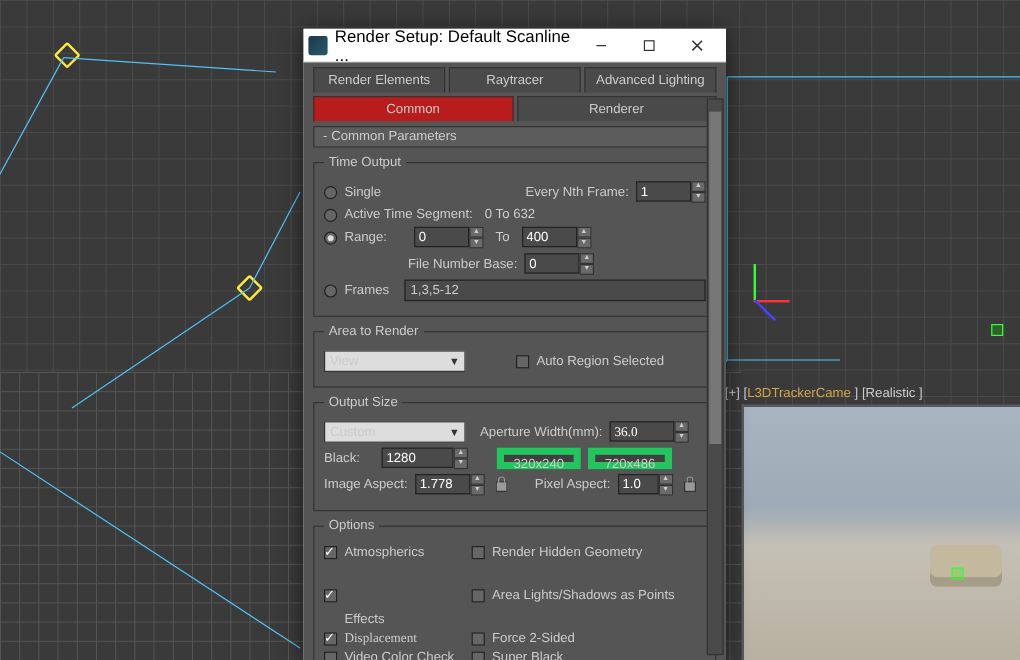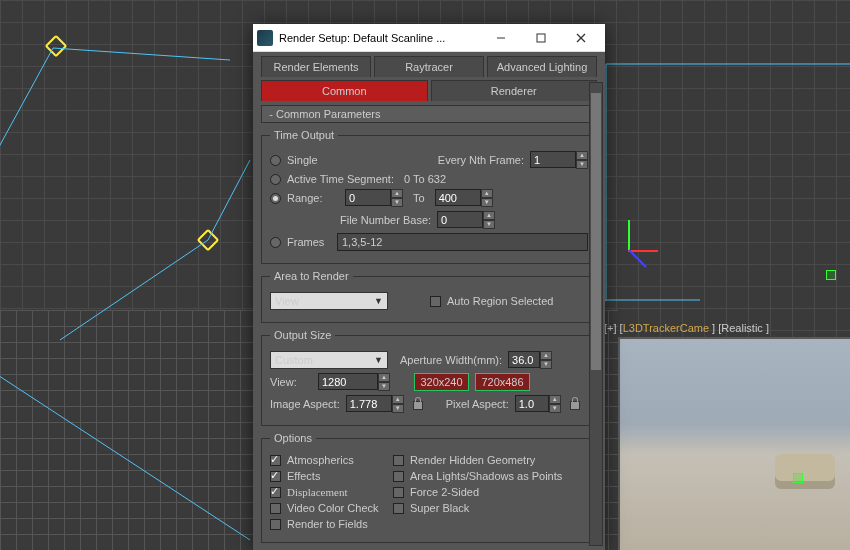--- a/index.html
+++ b/index.html
@@ -13,21 +13,21 @@
 .axis .y{position:absolute;width:2px;height:30px;background:#3f3;top:-30px;}
 .axis .z{position:absolute;width:2px;height:24px;background:#44f;transform:rotate(-45deg);transform-origin:top;}
 .hl-green{position:absolute;width:10px;height:10px;border:1px solid #3f3;background:rgba(0,255,0,.2);}
 .viewport-label{position:absolute;left:604px;top:322px;font-size:11px;color:#999;z-index:5;}
 .viewport-label .cam{color:#d4a84a;}
 .photo{position:absolute;left:618px;top:337px;width:232px;height:213px;background:linear-gradient(180deg,#a8b5c1 0%,#9eaab5 40%,#c5c0b6 55%,#b8b0a0 100%);z-index:3;border-left:2px solid #5a5a5a;border-top:2px solid #5a5a5a;}
 .planter{position:absolute;right:15px;top:115px;width:60px;height:35px;background:#c2b99f;border-radius:6px;box-shadow:inset 0 -8px 0 rgba(0,0,0,.15);}
 .dialog{position:absolute;left:253px;top:24px;width:352px;background:#fff;box-shadow:0 2px 18px rgba(0,0,0,.6);z-index:10;}
 .titlebar{height:28px;display:flex;align-items:center;padding:0 4px;background:#fff;border-bottom:1px solid #ddd;}
 .app-icon{width:16px;height:16px;background:linear-gradient(135deg,#1a3a4a,#2a5a6a);margin-right:6px;border-radius:2px;}
-.titlebar .title{flex:1;color:#000;font-size:11px;}
+.titlebar .title{flex:1;color:#000;font-size:14px;}
 .win-btns{display:flex;}
 .win-btn{width:40px;height:28px;display:flex;align-items:center;justify-content:center;color:#333;}
 .win-btn svg{width:10px;height:10px;}
 .body{background:#555;padding:4px 8px 32px;height:498px;position:relative;}
 .tabs-row{display:flex;gap:3px;margin-bottom:3px;}
 .tab{flex:1;text-align:center;padding:4px 0;background:#4a4a4a;border:1px solid #333;border-bottom:none;}
 .tab.active{background:#b91c1c;}
 .tabs-row2 .tab{flex:1;}
 .section-hdr{display:flex;align-items:center;background:#5c5c5c;border:1px solid #333;padding:2px 4px;margin-top:4px;}
 .section-hdr .dash{width:10px;text-align:center;}
@@ -40,21 +40,21 @@
 .chk{width:11px;height:11px;border:1px solid #222;background:#666;display:inline-block;position:relative;}
 .chk.sel::after{content:"✓";position:absolute;left:-1px;top:-3px;font-size:11px;color:#fff;}
 .spinner{display:flex;align-items:stretch;}
 .spin-input{width:46px;height:17px;background:#4a4a4a;border:1px solid #222;color:#fff;padding:0 3px;}
 .spin-input.wide{width:60px;}
 .spin-btns{display:flex;flex-direction:column;width:12px;}
 .spin-btns div{flex:1;background:#6a6a6a;border:1px solid #333;font-size:6px;line-height:7px;text-align:center;}
 .textfield{flex:1;height:18px;background:#4a4a4a;border:1px solid #222;color:#ccc;padding:0 4px;}
 .dropdown{height:18px;background:#ddd;border:1px solid #333;color:#000;display:flex;align-items:center;padding:0 4px;justify-content:space-between;}
 .dropdown .arr{color:#333;font-size:9px;}
-.btn-preset{width:55px;height:18px;background:#7f1d1d;border:1px solid #22c55e;text-align:center;line-height:16px;}
+.btn-preset{width:70px;height:18px;background:#404040;border:6px solid #22c55e;text-align:center;line-height:16px;}
 .lock{width:12px;height:14px;display:inline-block;position:relative;margin-left:2px;}
 .lock::before{content:"";position:absolute;top:4px;left:1px;width:8px;height:7px;background:#999;border:1px solid #333;}
 .lock::after{content:"";position:absolute;top:0;left:3px;width:4px;height:5px;border:1px solid #999;border-bottom:none;border-radius:3px 3px 0 0;}
 .scroll-track{position:absolute;right:2px;top:30px;bottom:4px;width:14px;background:#4a4a4a;border:1px solid #333;}
 .scroll-thumb{position:absolute;left:1px;right:1px;top:10px;height:60%;background:#777;}
 </style>
 </head>
 <body>
 
 <div class="bg-grid"></div>
@@ -201,29 +201,29 @@
 
     <fieldset>
       <legend>Output Size</legend>
       <div class="row">
         <div class="dropdown" style="width:118px;">
             <span>Custom</span>
             <span class="arr">▼</span>
           </div>
         <span style="margin-left:6px;">Aperture Width(mm):</span>
         <div class="spinner">
-            <input class="spin-input" style="width: 32px;" value="36.0">
-            <div class="spin-btns">
-              <div>▲</div>
-              <div>▼</div>
-            </div>
-          </div>
-      </div>
-      <div class="row">
-        <span style="width:42px;">View:</span>
+            <input class="spin-input" style="width: 54px; font-family: Liberation Serif, serif;" value="36.0">
+            <div class="spin-btns">
+              <div>▲</div>
+              <div>▼</div>
+            </div>
+          </div>
+      </div>
+      <div class="row">
+        <span style="width:42px;">Black:</span>
         <div class="spinner">
             <input class="spin-input wide" value="1280" style="">
             <div class="spin-btns">
               <div>▲</div>
               <div>▼</div>
             </div>
           </div>
         <span style="width:12px;"></span>
         <div class="btn-preset">320x240</div>
         <div class="btn-preset">720x486</div>
@@ -254,21 +254,21 @@
     <fieldset>
       <legend>Options</legend>
       <div class="row">
         <span class="chk sel"></span>
           <span style="width:100px;">Atmospherics</span>
         <span class="chk"></span>
           <span>Render Hidden Geometry</span>
       </div>
       <div class="row">
         <span class="chk sel"></span>
-          <span style="width:100px;">Effects</span>
+          <span style="width:100px;margin-top:40px;">Effects</span>
         <span class="chk"></span>
           <span>Area Lights/Shadows as Points</span>
       </div>
       <div class="row">
         <span class="chk sel"></span>
           <span style="width:100px;font-family:Liberation Serif, serif;">Displacement</span>
         <span class="chk"></span>
           <span>Force 2-Sided</span>
       </div>
       <div class="row">

